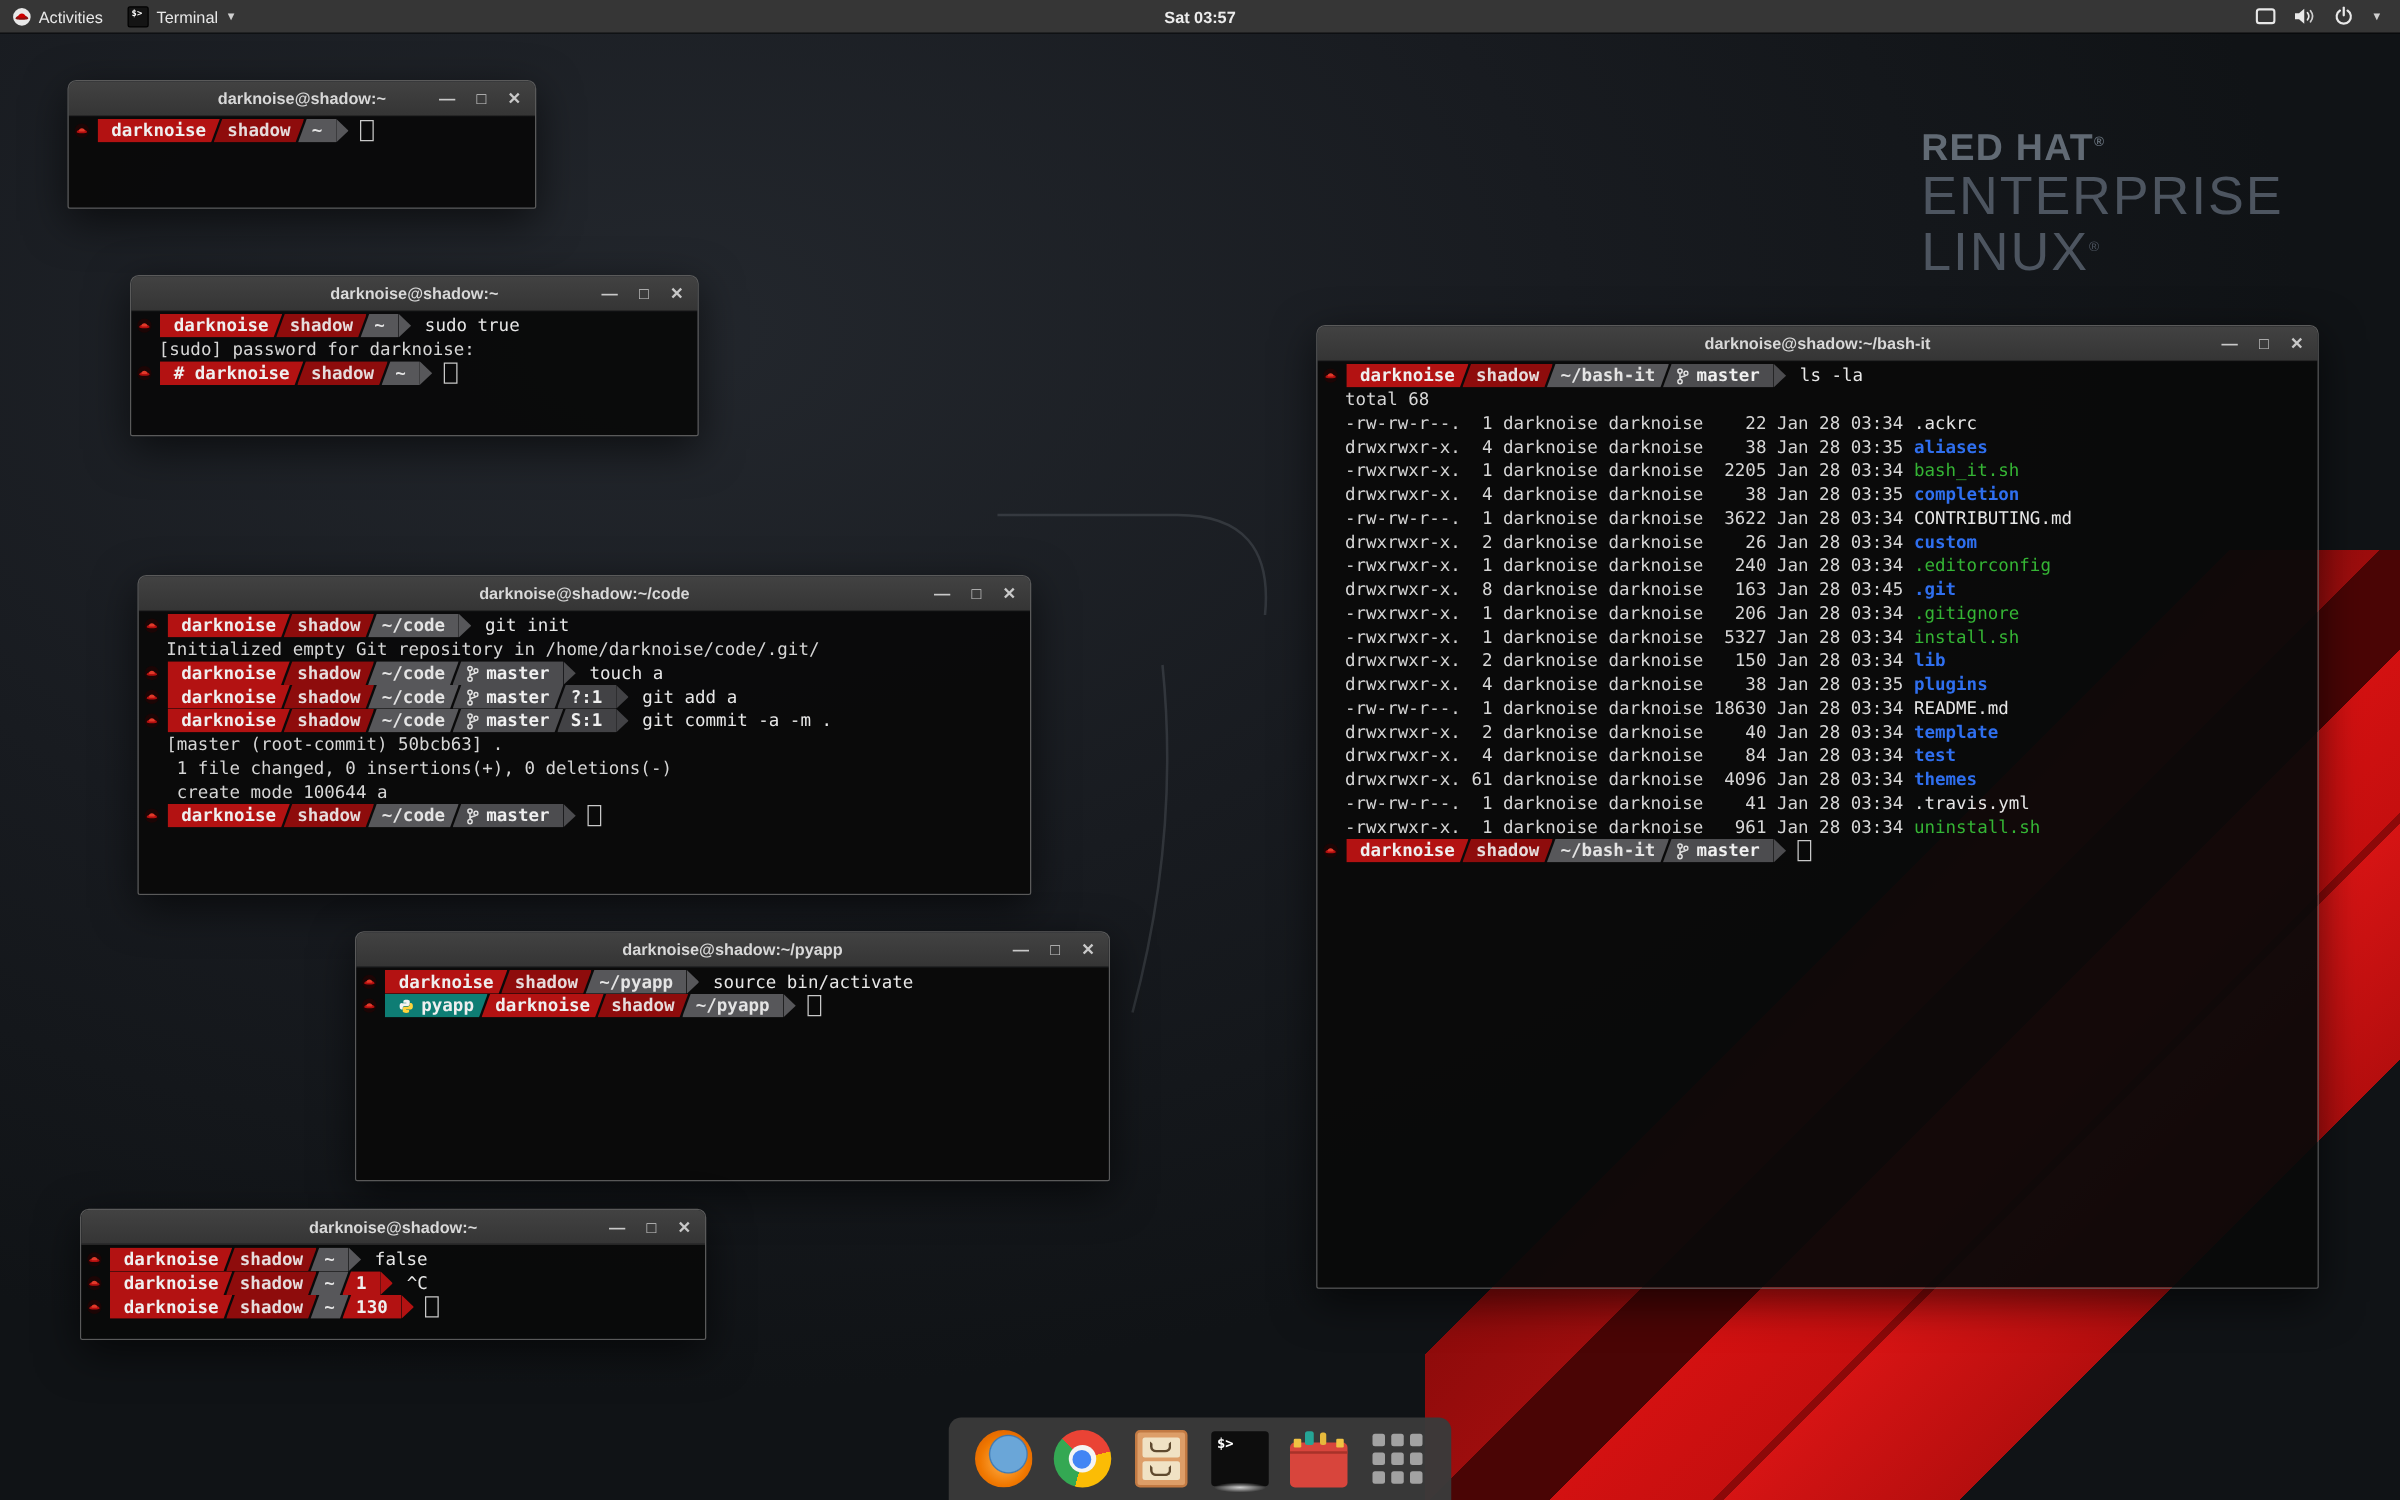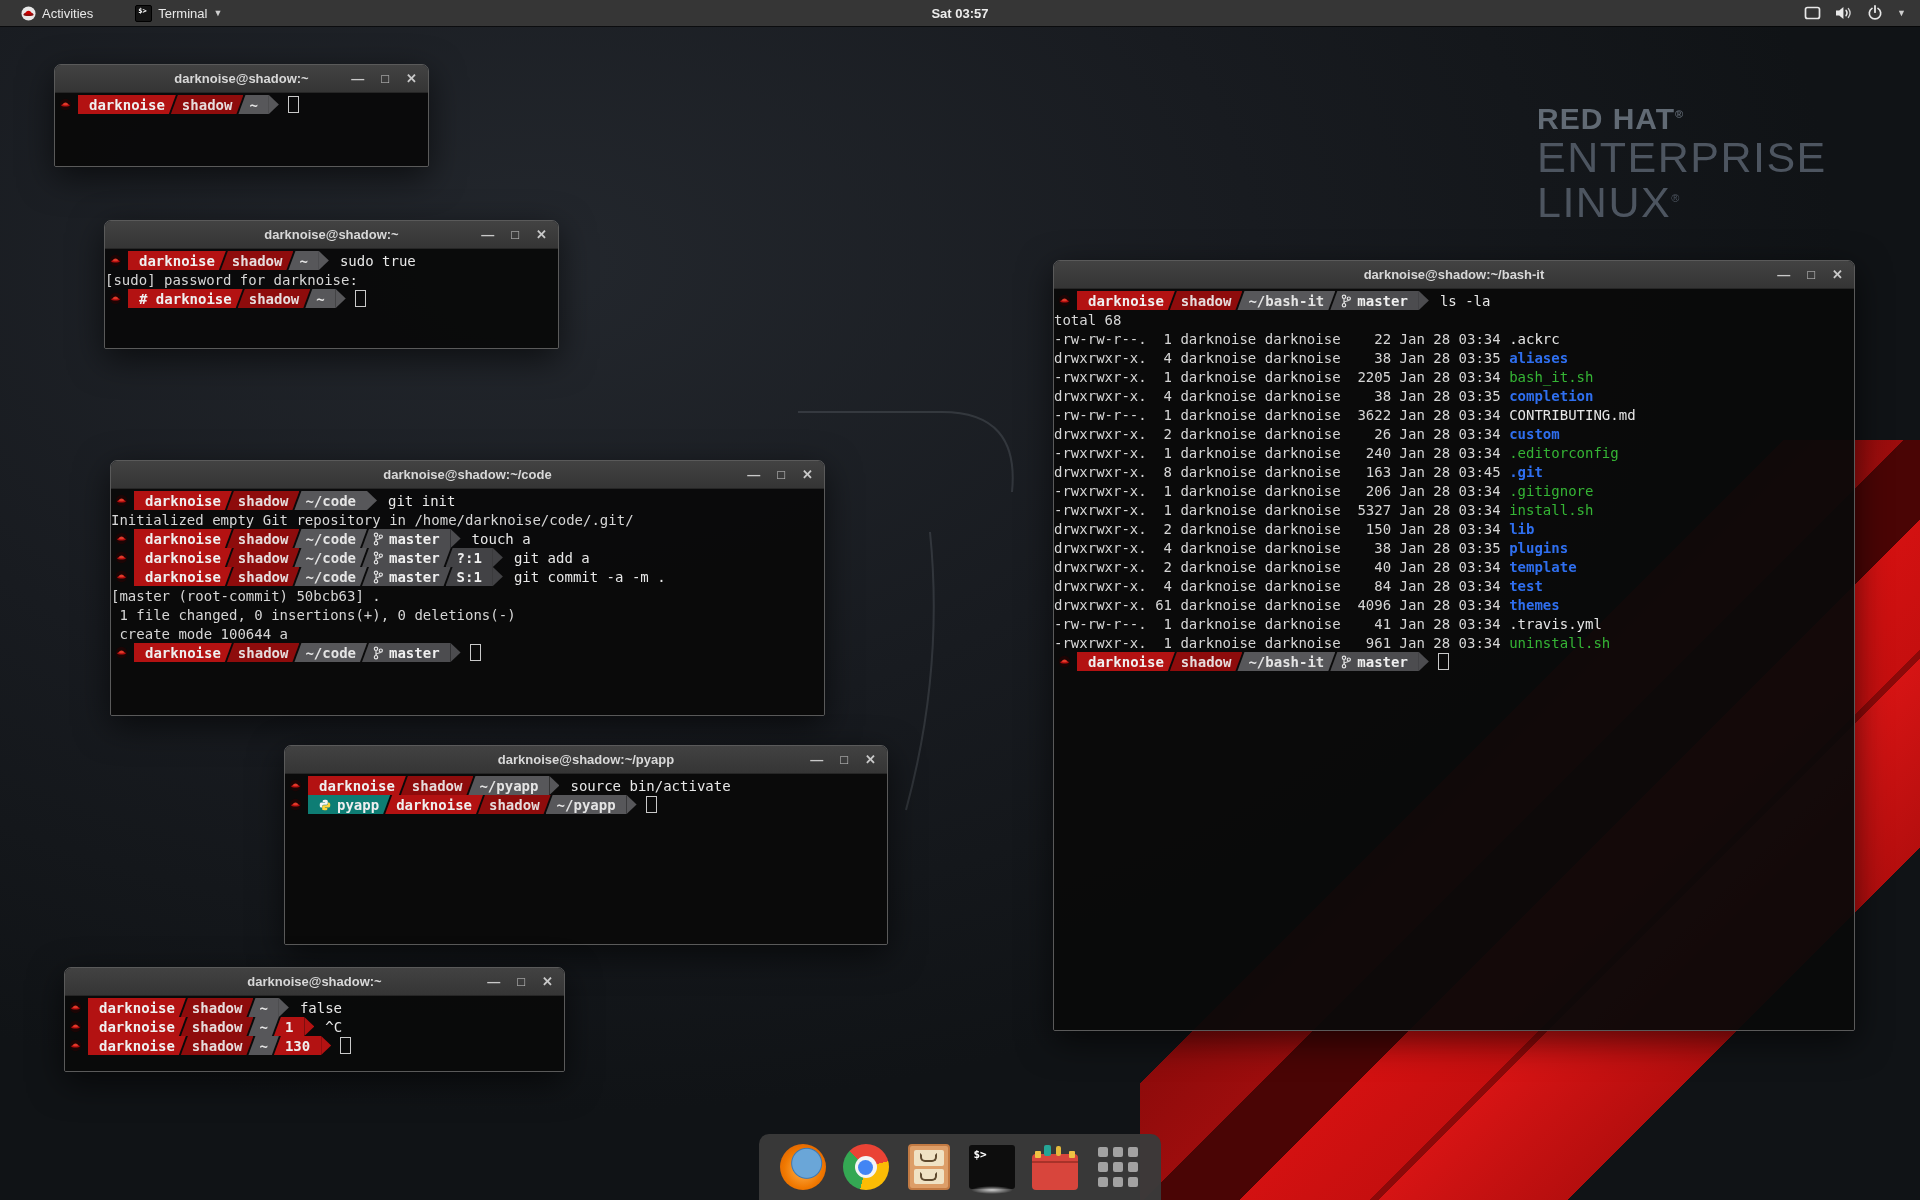--- a/index.html
+++ b/index.html
@@ -18,21 +18,21 @@
       rgba(0,0,0,0) 840px);}
   .arcs{position:absolute;left:690px;top:370px;z-index:1;pointer-events:none;opacity:.17;}
   
   .brand{position:absolute;left:1537px;top:103px;z-index:1;color:#59616b;line-height:1.05;}
   .brand .l1{font-size:30px;font-weight:bold;letter-spacing:1px;color:#616a74;}
   .brand .l2,.brand .l3{font-size:43px;letter-spacing:1.5px;color:#4d5560;}
   .brand sup{font-size:11px;}
   
   .topbar{position:absolute;left:0;top:0;width:100%;height:26px;background:#363636;z-index:20;
     display:flex;align-items:center;color:#e8e8e8;font-size:13px;box-shadow:0 1px 0 rgba(0,0,0,.6);}
-  .tb-item{display:flex;align-items:center;gap:6px;padding:0 21px;height:100%;cursor:default;}
+  .tb-item{display:flex;align-items:center;gap:6px;padding:0 10px;height:100%;cursor:default;}
   .tb-clock{position:absolute;left:50%;transform:translateX(-50%);font-weight:bold;color:#ececec;}
   .tb-right{position:absolute;right:6px;display:flex;align-items:center;gap:14px;height:100%;padding:0 8px;}
   .mini-term{width:17px;height:17px;background:#141414;border:1px solid #000;border-radius:2px;
     color:#fff;font:bold 7px "DejaVu Sans Mono",monospace;padding:1px 0 0 2px;box-sizing:border-box;}
   .caret{font-size:9px;color:#cfcfcf;}
   
   .window{position:absolute;border:1px solid #5a5a5a;border-radius:7px 7px 2px 2px;
     box-shadow:0 10px 34px rgba(0,0,0,.6);display:flex;flex-direction:column;overflow:hidden;z-index:3;}
   .w0{left:54px;top:64px;width:373px;height:101px;}
   .w1{left:104px;top:220px;width:453px;height:127px;}
@@ -42,21 +42,21 @@
   .w5{left:1053px;top:260px;width:800px;height:769px;z-index:4;}
   .titlebar{height:27px;flex:0 0 27px;background:linear-gradient(#424242,#353535);
     border-bottom:1px solid #262626;display:flex;align-items:center;justify-content:center;position:relative;
     color:#d8d8d8;font-weight:bold;font-size:13px;}
   .winbtns{position:absolute;right:11px;top:0;height:100%;display:flex;align-items:center;gap:17px;
     color:#c9c9c9;font-size:13px;}
   .wbtn{line-height:1;cursor:default;}
   .term-body{flex:1;background:rgba(9,9,9,0.95);padding:2px 0 0 0;position:relative;text-align:center;}
   
   .line{display:flex;align-items:center;height:19px;font:14px "DejaVu Sans Mono",monospace;color:#d6d6d6;}
-  .out{white-space:pre;padding-left:0;}
+  .out{white-space:pre;padding-left:22px;}
   .rh{width:14px;height:14px;margin:0 5px 0 4px;flex:0 0 auto;display:flex;align-items:center;}
   .seg{display:inline-flex;align-items:center;height:19px;padding:0 11px;font-weight:bold;color:#efefef;
     clip-path:polygon(7px 0,100% 0,calc(100% - 7px) 100%,0 100%);margin-left:-5px;white-space:pre;}
   .seg.first{margin-left:0;clip-path:polygon(0 0,100% 0,calc(100% - 7px) 100%,0 100%);}
   .seg.last{clip-path:polygon(7px 0,100% 0,100% 100%,0 100%);}
   .sg-user{background:#b31212;}
   .sg-host{background:#8e0c0c;color:#e6dcdc;}
   .sg-path{background:#57575a;color:#e4e4e4;}
   .sg-branch{background:#4c4c4f;}
   .sg-status{background:#424245;}
@@ -467,20 +467,21 @@
       <div class="line out"><span>-rwxrwxr-x.  1 darknoise darknoise  2205 Jan 28 03:34 </span><span class="ls-green">bash_it.sh</span></div>
       <div class="line out"><span>drwxrwxr-x.  4 darknoise darknoise    38 Jan 28 03:35 </span><span class="ls-blue">completion</span></div>
       <div class="line out"><span>-rw-rw-r--.  1 darknoise darknoise  3622 Jan 28 03:34 </span><span class="ls-white">CONTRIBUTING.md</span></div>
       <div class="line out"><span>drwxrwxr-x.  2 darknoise darknoise    26 Jan 28 03:34 </span><span class="ls-blue">custom</span></div>
       <div class="line out"><span>-rwxrwxr-x.  1 darknoise darknoise   240 Jan 28 03:34 </span><span class="ls-green">.editorconfig</span></div>
       <div class="line out"><span>drwxrwxr-x.  8 darknoise darknoise   163 Jan 28 03:45 </span><span class="ls-blue">.git</span></div>
       <div class="line out"><span>-rwxrwxr-x.  1 darknoise darknoise   206 Jan 28 03:34 </span><span class="ls-green">.gitignore</span></div>
       <div class="line out"><span>-rwxrwxr-x.  1 darknoise darknoise  5327 Jan 28 03:34 </span><span class="ls-green">install.sh</span></div>
       <div class="line out"><span>drwxrwxr-x.  2 darknoise darknoise   150 Jan 28 03:34 </span><span class="ls-blue">lib</span></div>
       <div class="line out"><span>drwxrwxr-x.  4 darknoise darknoise    38 Jan 28 03:35 </span><span class="ls-blue">plugins</span></div>
+      <div class="line out"><span>-rw-rw-r--.  1 darknoise darknoise 18630 Jan 28 03:34 </span><span class="ls-white">README.md</span></div>
       <div class="line out"><span>drwxrwxr-x.  2 darknoise darknoise    40 Jan 28 03:34 </span><span class="ls-blue">template</span></div>
       <div class="line out"><span>drwxrwxr-x.  4 darknoise darknoise    84 Jan 28 03:34 </span><span class="ls-blue">test</span></div>
       <div class="line out"><span>drwxrwxr-x. 61 darknoise darknoise  4096 Jan 28 03:34 </span><span class="ls-blue">themes</span></div>
       <div class="line out"><span>-rw-rw-r--.  1 darknoise darknoise    41 Jan 28 03:34 </span><span class="ls-white">.travis.yml</span></div>
       <div class="line out"><span>-rwxrwxr-x.  1 darknoise darknoise   961 Jan 28 03:34 </span><span class="ls-green">uninstall.sh</span></div>
       <div class="line">
         <span class="rh">
           <svg width="13" height="13" viewBox="0 0 16 16">
             <circle cx="8" cy="8" r="7" fill="#1c0505"></circle>
             <path d="M2.8 9.3c1.1-3.2 9.3-3.2 10.4 0 .3 1.7-10.7 1.7-10.4 0z" fill="#b40f0f"></path>

